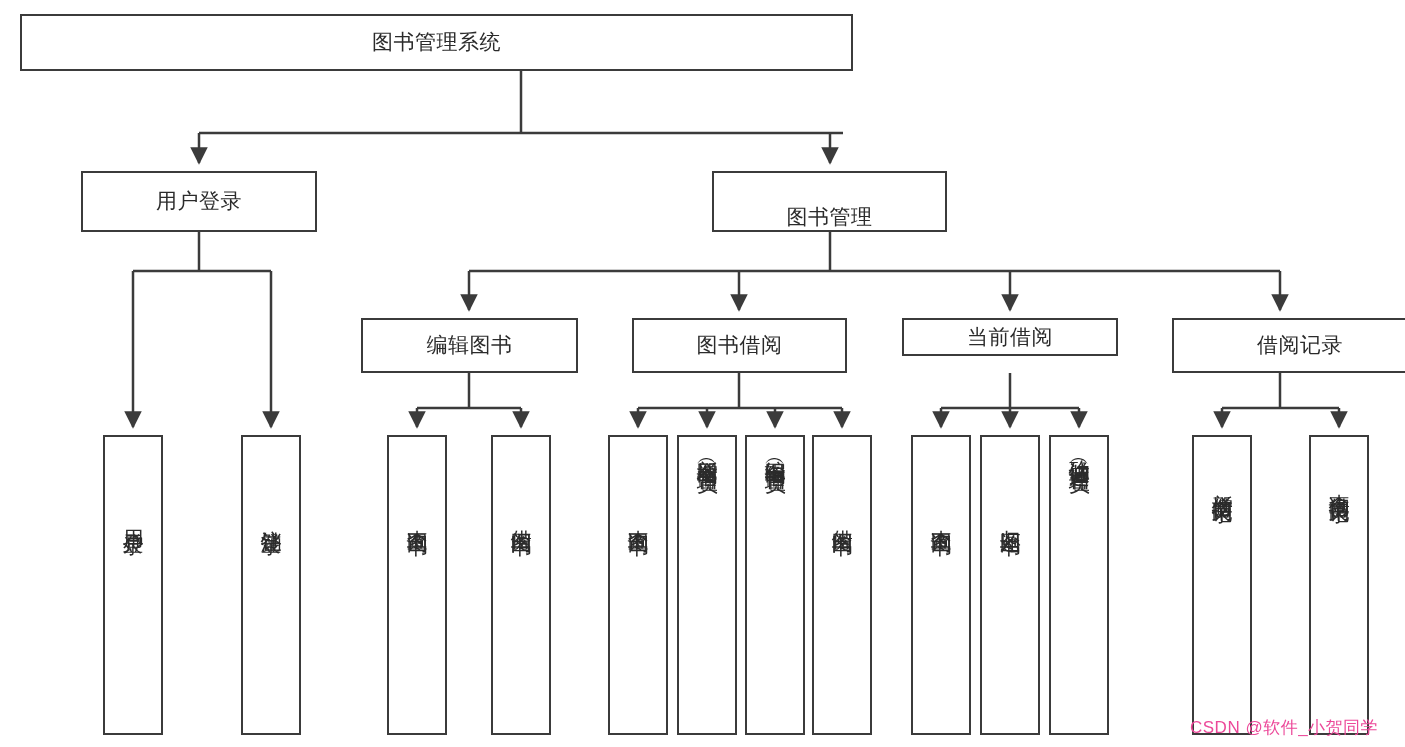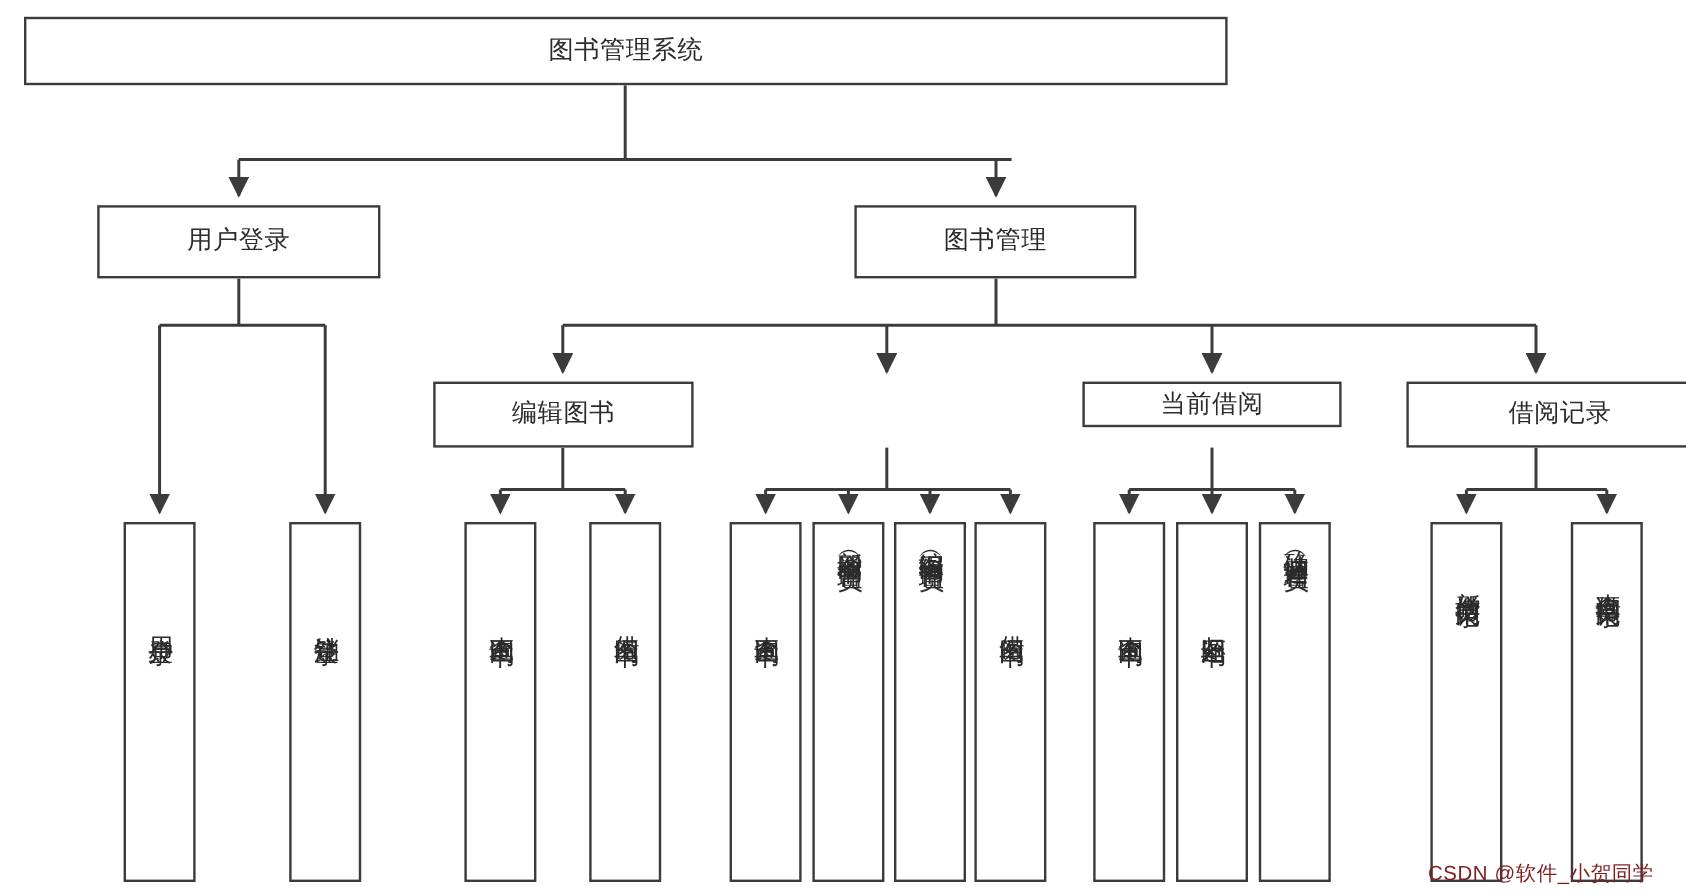--- a/index.html
+++ b/index.html
@@ -52,21 +52,21 @@
     text-orientation: upright;
     font-size: 21px;
     line-height: 1.06;
     letter-spacing: 2px;
     white-space: nowrap;
     transform: none;
   }
   .watermark {
     position: absolute;
     font-size: 17px;
-    color: #7f1d1d;
+    color: #ec4899;
     white-space: nowrap;
     letter-spacing: 0.5px;
   }
 </style>
 </head>
 <body>
 
 <div id="canvas">
 
   <svg class="edges" viewBox="0 0 1405 747" xmlns="http://www.w3.org/2000/svg">
@@ -114,33 +114,36 @@
       <path d="M 1010 408 L 1010 427" marker-end="url(#arrow)"></path>
       <path d="M 1079 408 L 1079 427" marker-end="url(#arrow)"></path>
 
       <path d="M 1280 373 L 1280 408"></path>
       <path d="M 1222 408 L 1339 408"></path>
       <path d="M 1222 408 L 1222 427" marker-end="url(#arrow)"></path>
       <path d="M 1339 408 L 1339 427" marker-end="url(#arrow)"></path>
     </g>
   </svg>
 
-  <div class="node" style="left:20px; top:14px; width:1003px; height:57px;">
+  <div class="node" style="left:20px; top:14px; width:833px; height:57px;">
     <span class="label">图书管理系统</span>
   </div>
 
   <div class="node" style="left:81px; top:171px; width:236px; height:61px;">
     <span class="label">用户登录</span>
   </div>
-  <div class="node" style="left:712px; top:171px; width:235px; height:61px;">
+  <div class="node" style="left:712px; top:171px; width:235px; height:61px;align-items:flex-end;">
     <span class="label">图书管理</span>
   </div>
 
   <div class="node" style="left:361px; top:318px; width:217px; height:55px;">
     <span class="label">编辑图书</span>
+  </div>
+  <div class="node" style="left:632px; top:318px; width:215px; height:55px;">
+    <span class="label">图书借阅</span>
   </div>
   <div class="node" style="left:902px; top:318px; width:216px; height:38px;">
     <span class="label">当前借阅</span>
   </div>
   <div class="node" style="left:1172px; top:318px; width:245px; height:55px;padding-left:11px;">
     <span class="label">借阅记录</span>
   </div>
 
   <div class="node vertical" style="left:103px; top:435px; width:60px; height:300px; padding-top:76px;">
     <span class="label">用户登录</span>

